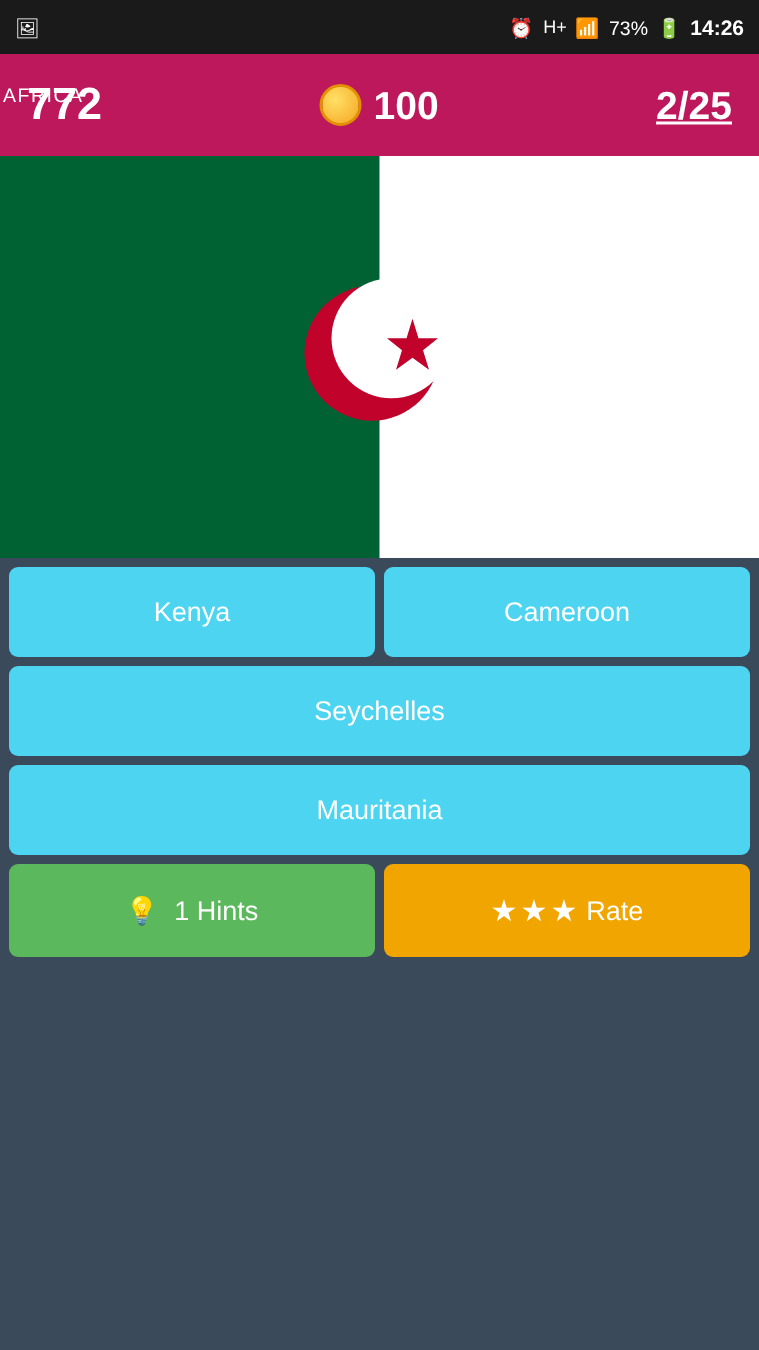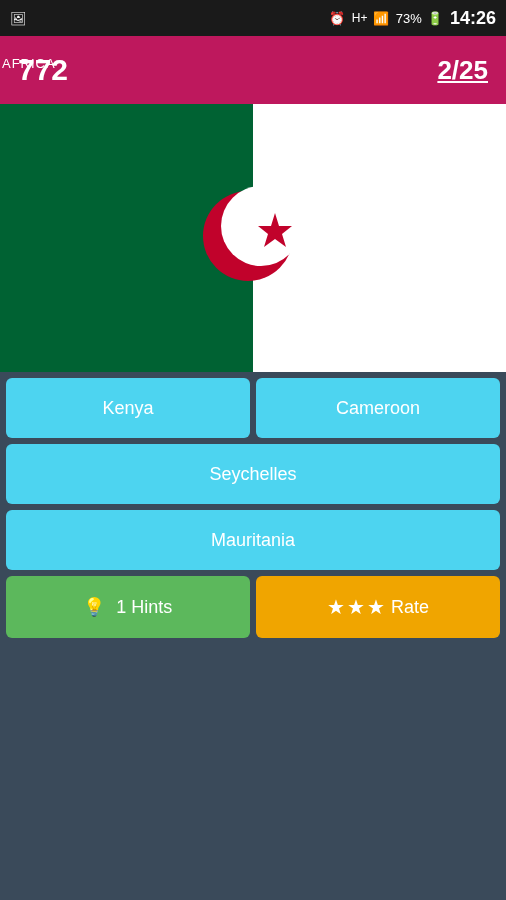--- a/index.html
+++ b/index.html
@@ -33,21 +33,21 @@
       gap: 6px;
       font-size: 13px;
       color: white;
     }
     .status-icon {
       color: white;
       font-size: 13px;
     }
     .status-time {
       color: white;
-      font-size: 18px;
+      font-size: 14px;
       font-weight: bold;
     }
 
     
     #header {
       width: 100%;
       height: 68px;
       background-color: #be185d;
       display: flex;
       align-items: center;
@@ -211,20 +211,24 @@
     <span style="font-size:12px;">H+</span>
     <span>📶</span>
     <span>73%</span>
     <span>🔋</span>
     <span class="status-time">14:26</span>
   </div>
 </div>
 
 <div id="header" style="position:relative;">
   <span class="header-score">772</span>
+  <div class="header-coins">
+    <div class="coin-icon"></div>
+    <span>100</span>
+  </div>
   <span class="header-progress">2/25</span>
 </div>
 <div class="header-region">AFRICA</div>
 
 <div id="flag-container">
   <div class="flag-algeria">
     <div class="flag-left"></div>
     <div class="flag-right"></div>
   </div>
 

